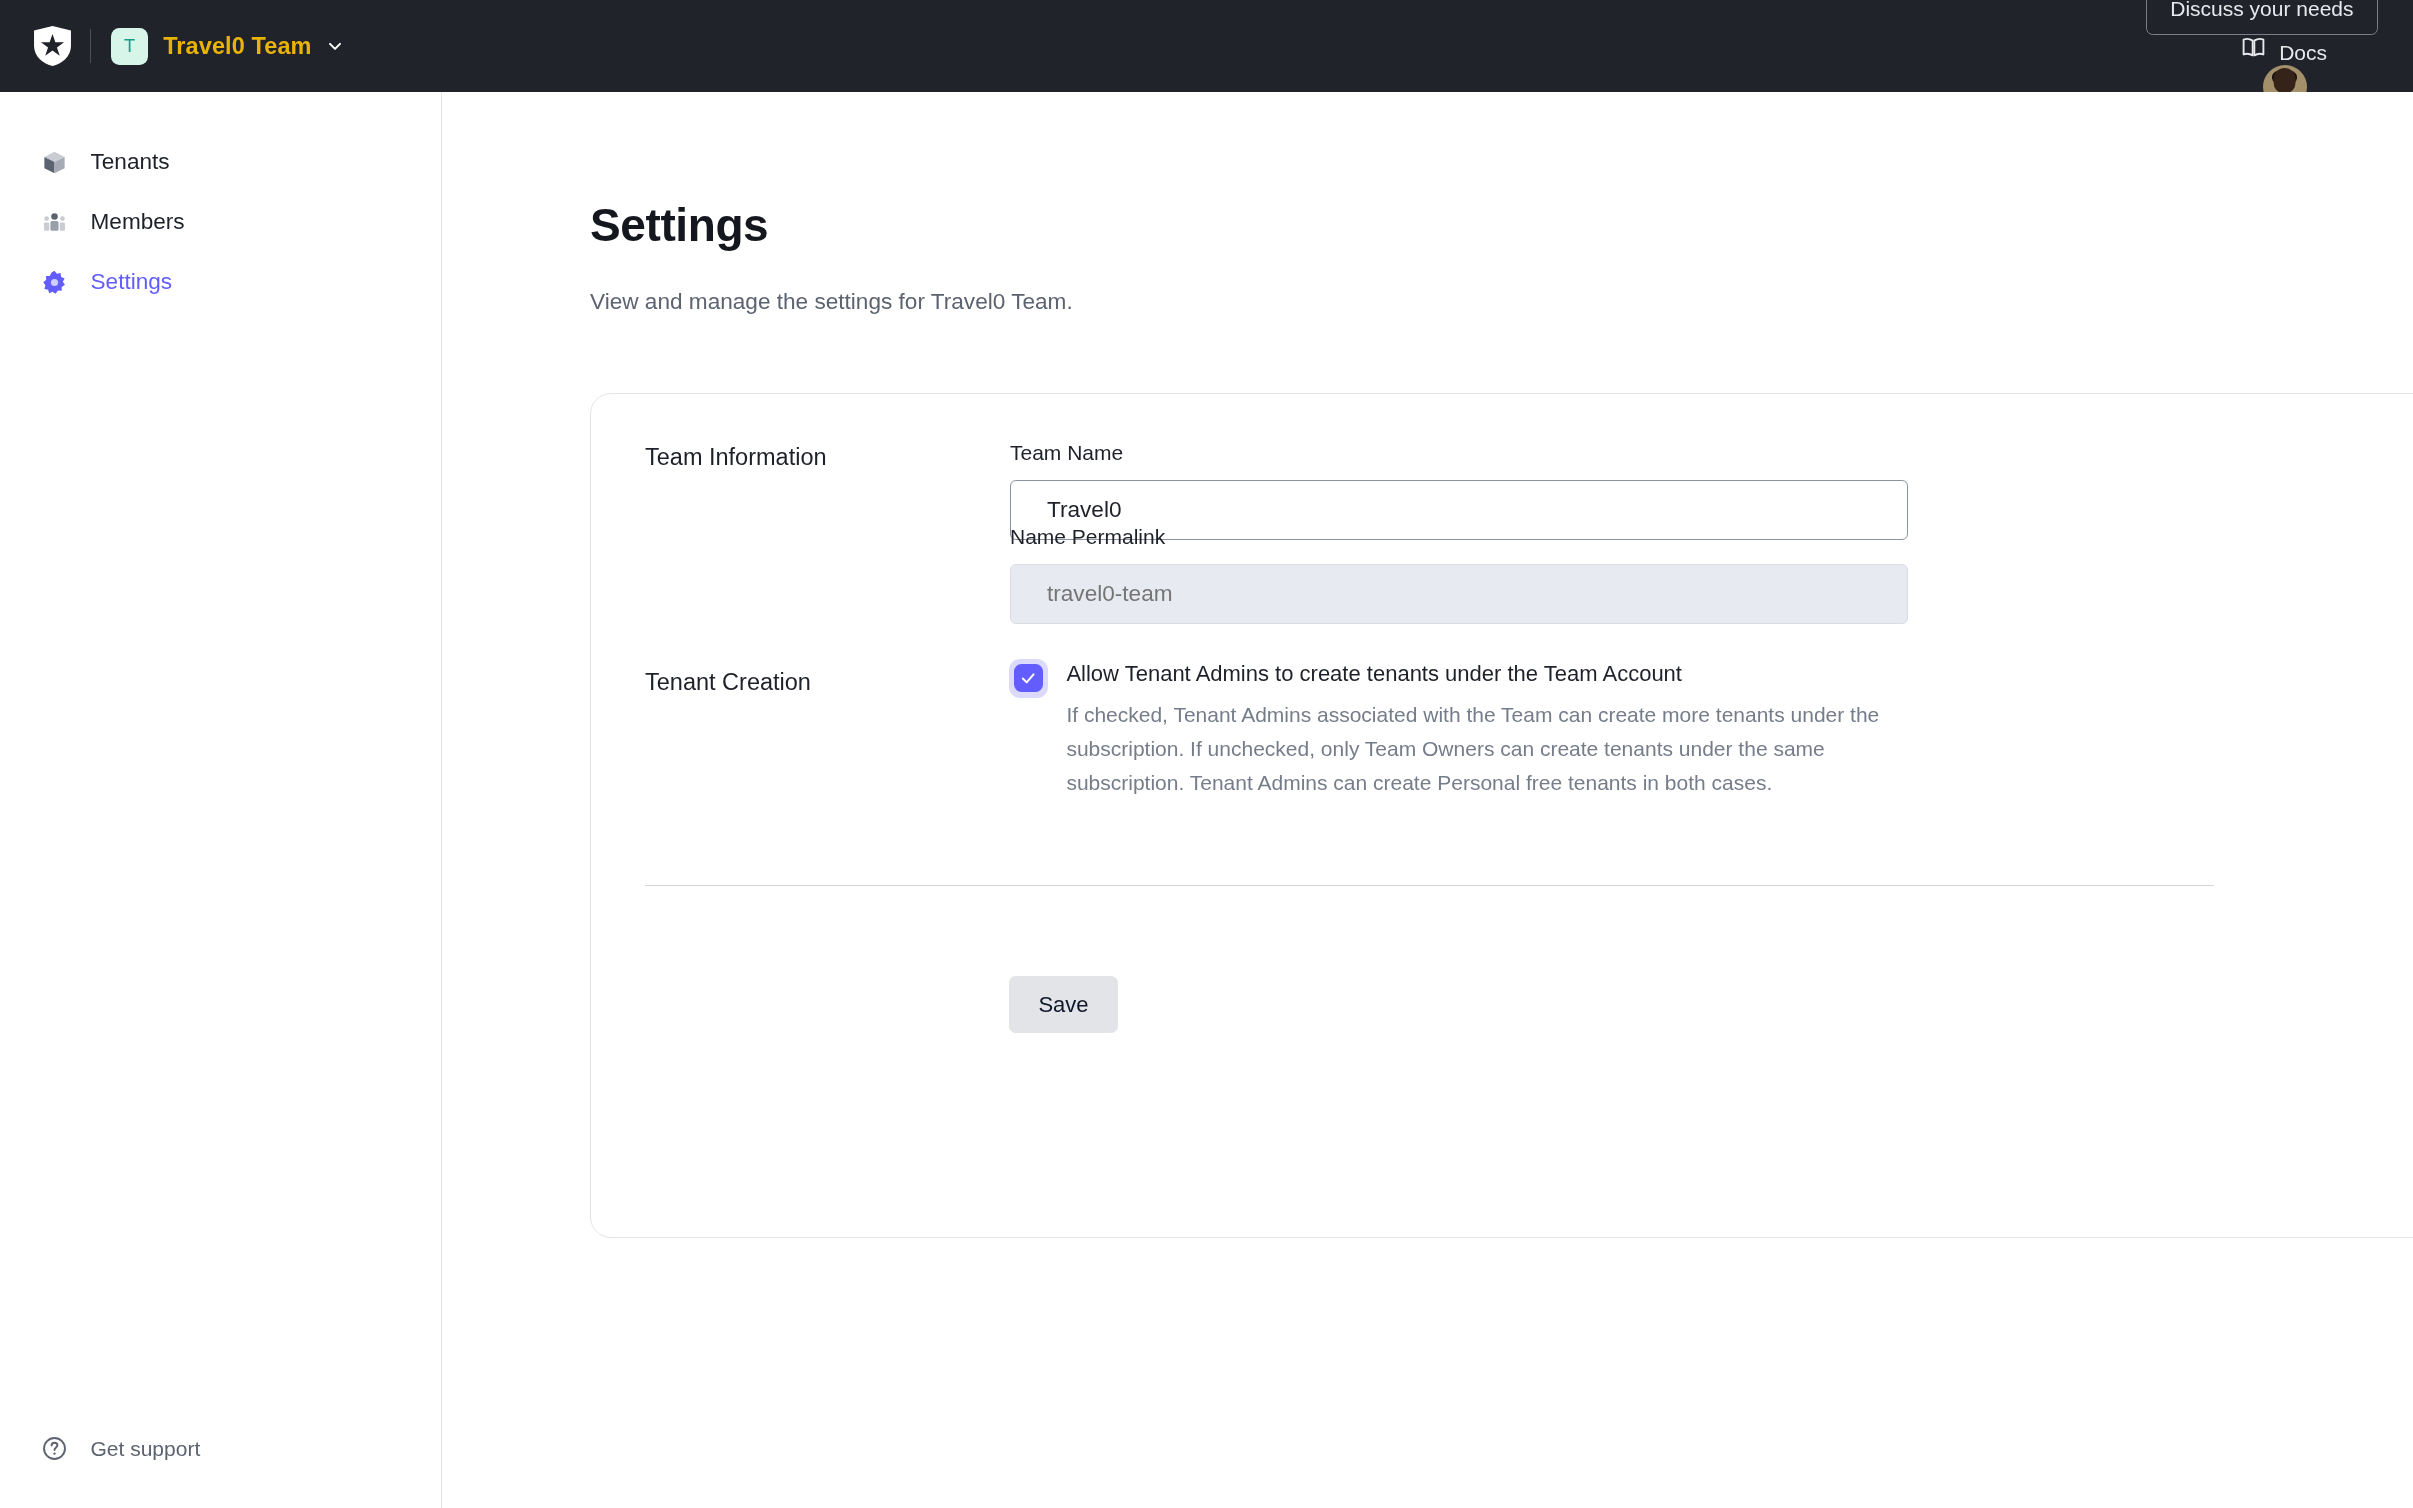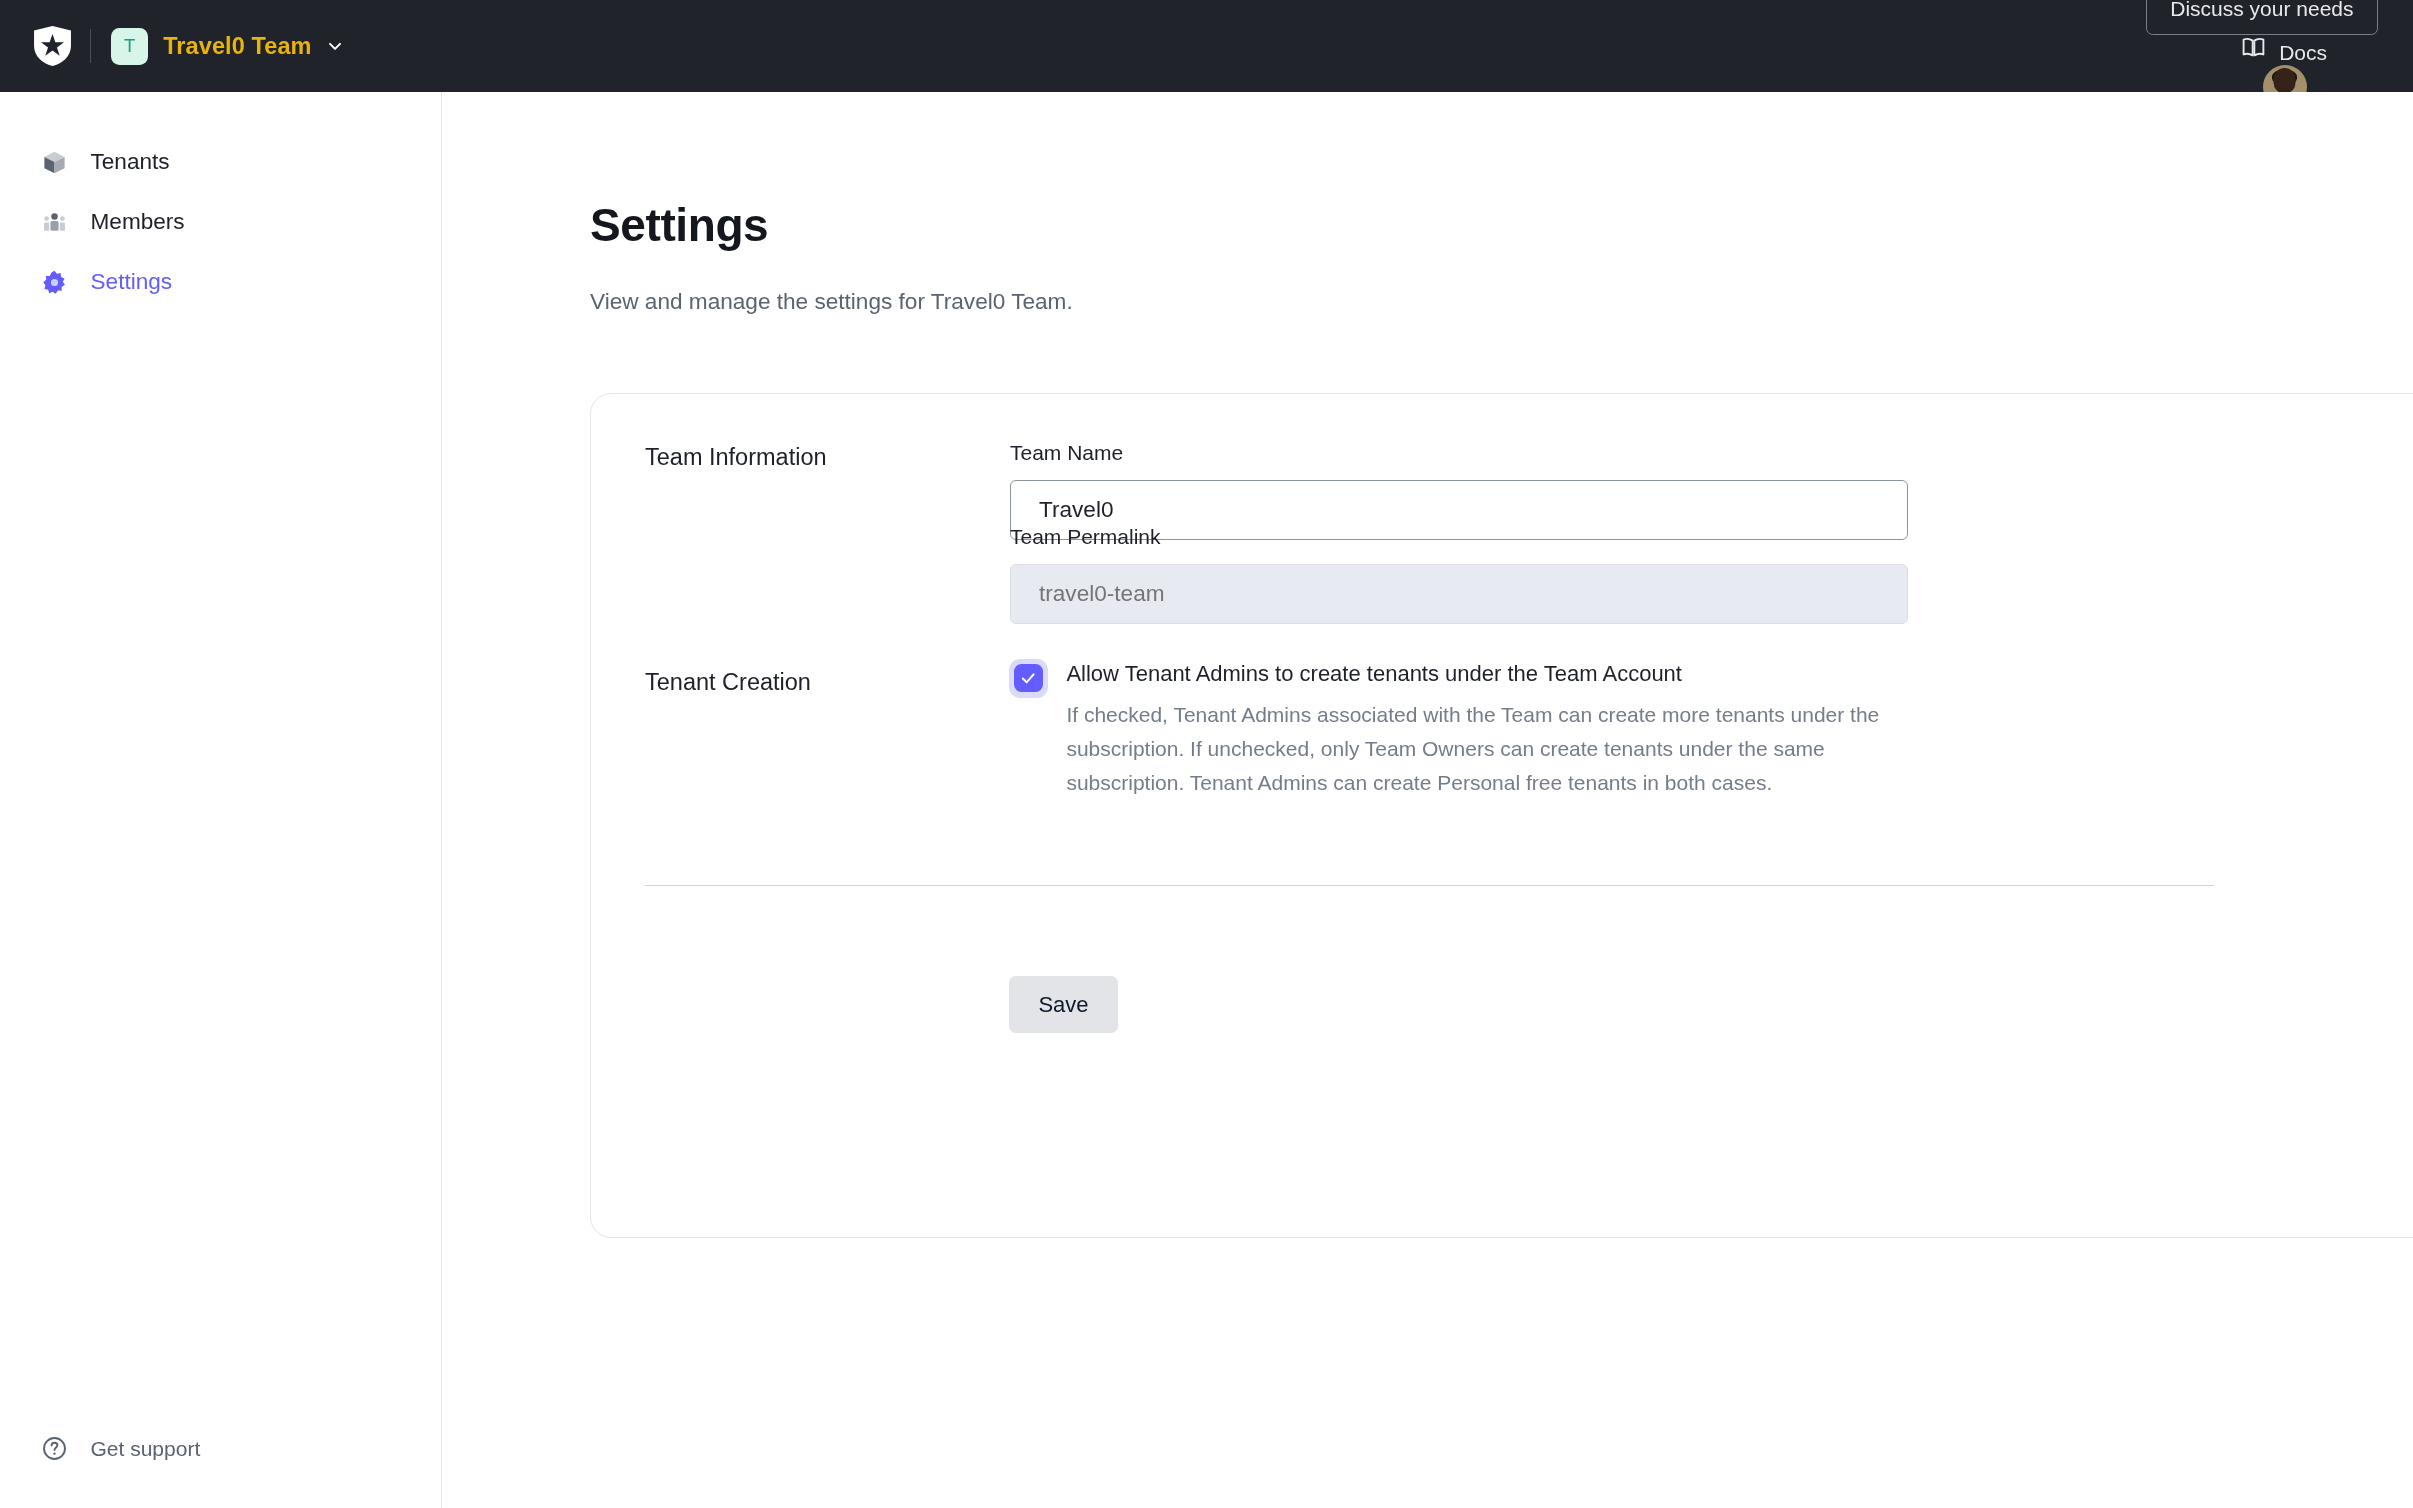--- a/index.html
+++ b/index.html
@@ -192,21 +192,21 @@
     font-weight: normal;
   }
   .text-input {
     width: 898px;
     height: 60px;
     border: 0.8px solid #8C93A0;
     border-radius: 5.9px;
     background: #ffffff;
     font-size: 22.6px;
     color: #1E212A;
-    padding: 0 28px;
+    padding: 0 36px;
     font-family: "Liberation Sans", sans-serif;
     outline: none;
   }
   .text-input.disabled {
     background: #E8EAF2;
     border: 0.8px solid #DADDE6;
     color: #828A99;
   }
 
   .divider {
@@ -368,21 +368,21 @@
 
     <div class="section" style="position:absolute; left:0; top:0; width:100%;">
       <div class="sec-label" style="position:absolute; left:54px; top:50px;">Team Information</div>
 
       <div style="position:absolute; left:419px; top:47px;">
         <div class="field-label">Team Name</div>
         <input class="text-input" type="text" style="margin-top: 15px;" value="Travel0">
       </div>
 
       <div style="position:absolute; left:419px; top:131px;">
-        <div class="field-label">Team Permalink</div>
+        <div class="field-label">Name Permalink</div>
         <input class="text-input disabled" type="text" disabled="" style="margin-top: 15px;" placeholder="travel0-team">
       </div>
     </div>
 
     <div class="divider"></div>
 
     <div>
       <div class="sec-label" style="position:absolute; left:54px; top:275px;">Tenant Creation</div>
 
       <div class="checkbox-row" style="position:absolute; left:418px; top:268px;">

